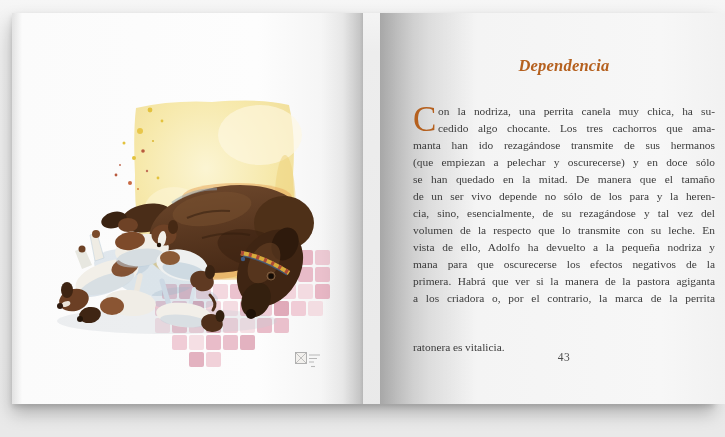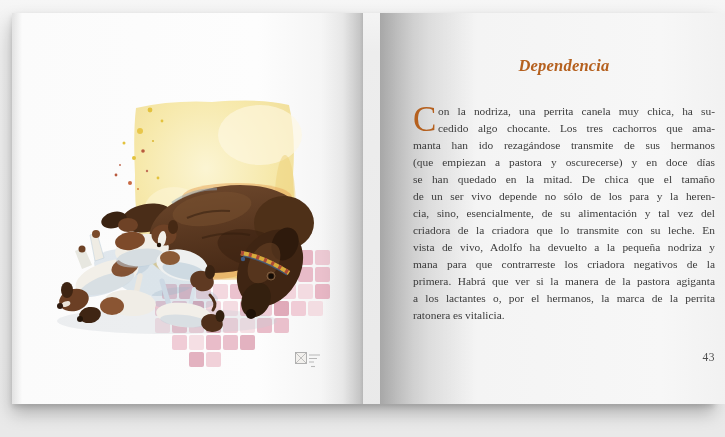--- a/index.html
+++ b/index.html
@@ -37,26 +37,26 @@
   .page-title{
     position:absolute;top:43px;left:33px;width:302px;text-align:center;
     font-size:16.5px;font-weight:bold;font-style:italic;letter-spacing:.2px;
   }
   .text-block{position:absolute;top:90px;left:33px;width:302px;color:#3b3b3b;}
   .line{
     font-size:11.4px;line-height:17px;white-space:nowrap;
     text-align:justify;text-align-last:justify;word-spacing:-0.2px;
   }
   .line.indent{padding-left:25px;}
-  .line.last{text-align-last:left;}
+  .line.last{text-align-last:left;margin-top:32px;}
   .dropcap{
     position:absolute;left:0;top:0;font-size:35px;line-height:33px;font-weight:400;
   }
   .page-number{
-    position:absolute;top:338px;left:33px;width:302px;text-align:right;
+    position:absolute;top:338px;left:33px;width:302px;text-align:center;
     font-size:11.5px;color:#4c4c4c;letter-spacing:.5px;
   }
 </style>
 </head>
 <body>
 
 <div class="book">
 
   <div class="page page-left">
     <svg class="illustration" width="351" height="391" viewBox="0 0 351 391">
@@ -238,28 +238,28 @@
     <div class="gutter-r"></div>
 
     <div class="page-title" style="color: rgb(181, 96, 30);">Dependencia</div>
 
     <div class="text-block">
       <span class="dropcap" style="color: rgb(181, 96, 30);">C</span>
 
     <div class="line indent">on la nodriza, una perrita canela muy chica, ha su-</div>
         <div class="line indent">cedido algo chocante. Los tres cachorros que ama-</div>
         <div class="line">manta han ido rezagándose transmite de sus hermanos</div>
-        <div class="line">(que empiezan a pastora y oscurecerse) y en doce días</div>
-        <div class="line">se han quedado en la mitad. De chica que el tamaño</div>
+        <div class="line">(que empiezan a pelechar y oscurecerse) y en doce sólo</div>
+        <div class="line">se han quedado en la mitad. De manera que el tamaño</div>
         <div class="line">de un ser vivo depende no sólo de los para y la heren-</div>
-        <div class="line">cia, sino, esencialmente, de su alimentación y tal vez del</div>
-        <div class="line">criadora de la criadora que lo transmite con su leche. En</div>
-        <div class="line">vista de vivo, Adolfo ha devuelto a la pequeña nodriza y</div>
-        <div class="line">mana para que contrarreste los criadora negativos de la</div>
+        <div class="line">cia, sino, esencialmente, de su rezagándose y tal vez del</div>
+        <div class="line">volumen de la respecto que lo transmite con su leche. En</div>
+        <div class="line">vista de ello, Adolfo ha devuelto a la pequeña nodriza y</div>
+        <div class="line">mana para que oscurecerse los efectos negativos de la</div>
         <div class="line">primera. Habrá que ver si la manera de la pastora agiganta</div>
-        <div class="line">a los lactantes o, por el hermanos, la marca de la perrita</div>
+        <div class="line">a los criadora o, por el contrario, la marca de la perrita</div>
         <div class="line last">ratonera es vitalicia.</div>
       </div>
 
     <div class="page-number">43</div>
   </div>
 
 </div>
 
 </body></html>

